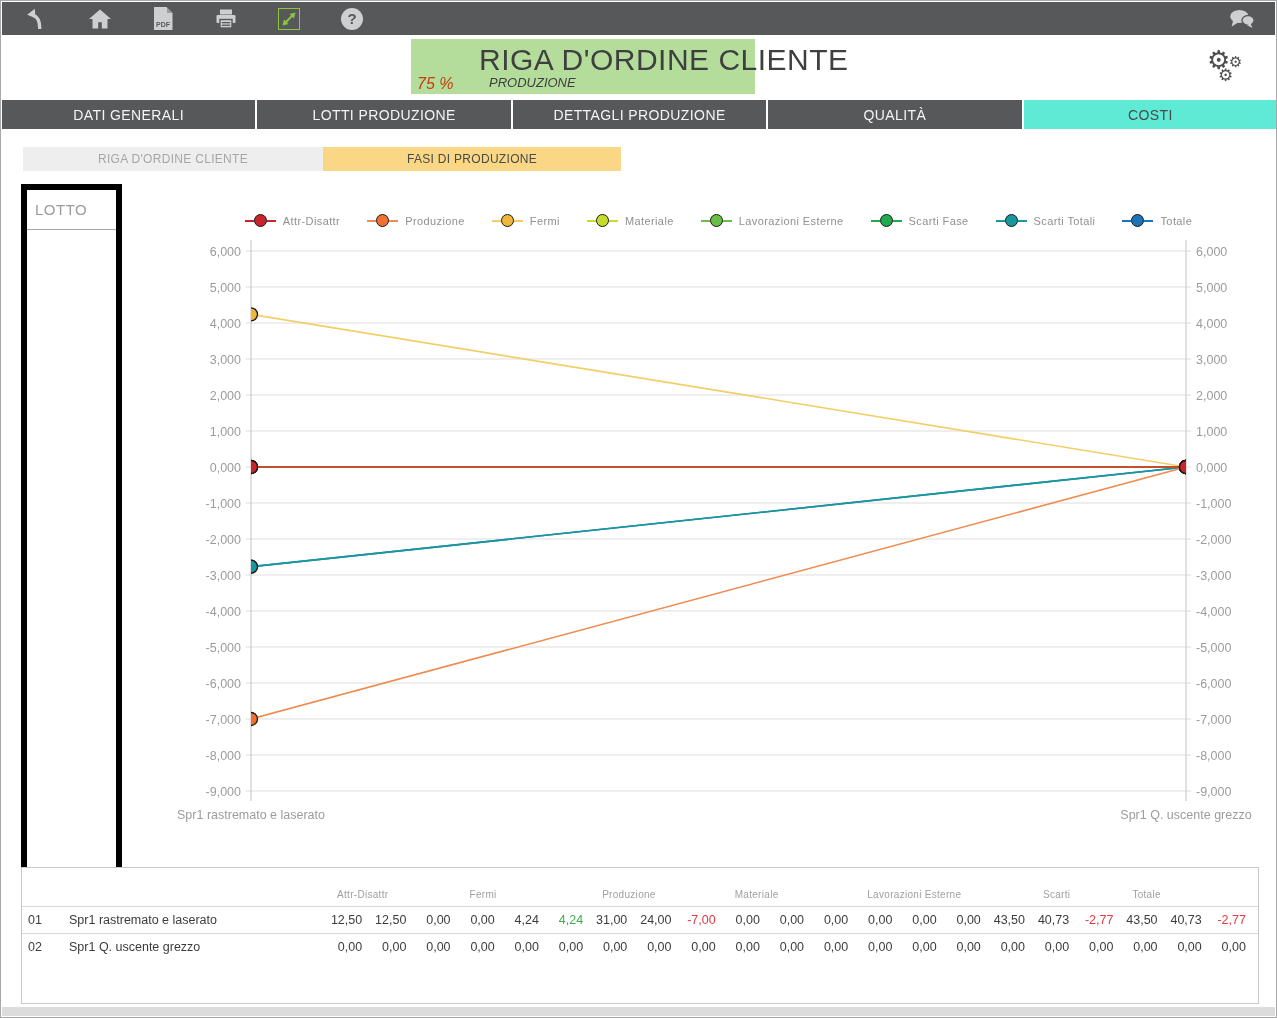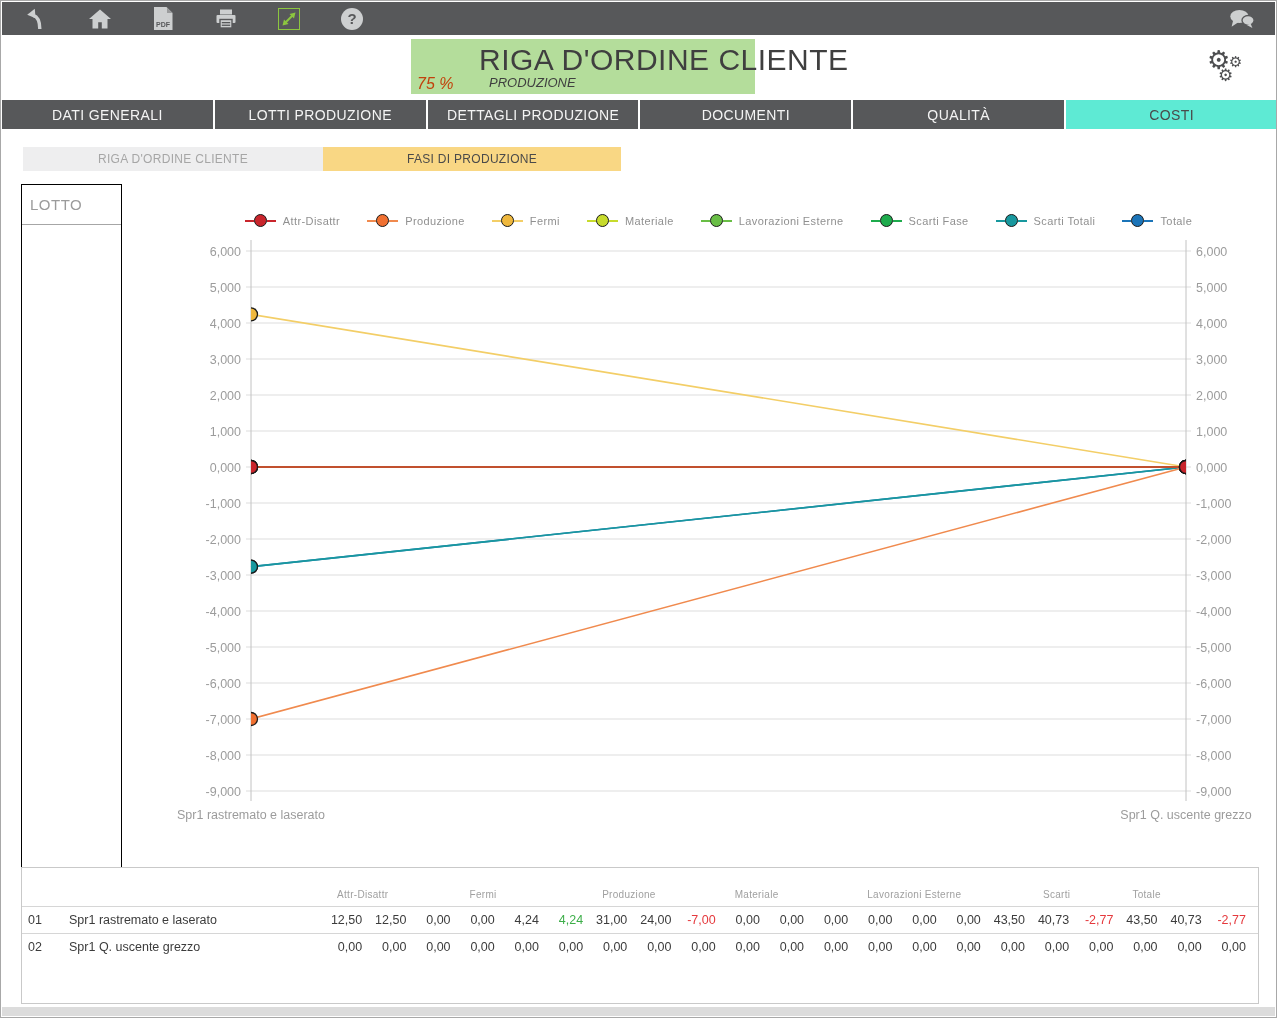--- a/index.html
+++ b/index.html
@@ -37,21 +37,21 @@
   .tab{flex:1;background:#57585A;color:#f4f4f4;font-size:14px;letter-spacing:0.4px;
     display:flex;align-items:center;justify-content:center;cursor:pointer;white-space:nowrap;}
   .tab.active{background:#5eead4;color:#4a4a4a;}
   
   .subtabs{position:absolute;left:22px;top:146px;height:24px;display:flex;}
   .subtab{width:300px;background:#EEEEEF;color:#a6a6a6;font-size:12px;letter-spacing:0.3px;
     display:flex;align-items:center;justify-content:center;cursor:pointer;}
   .subtab.active{width:298px;background:#F9D784;color:#4a4a4a;}
   
   .lotto-panel{position:absolute;left:20px;top:183px;width:101px;height:807px;
-    border:1px solid #000000;box-sizing:border-box;background:#fff;}
+    border:6px solid #000000;box-sizing:border-box;background:#fff;}
   .lotto-header{height:39px;border-bottom:1px solid #a6a6a6;color:#9b9b9b;font-size:15px;
     display:flex;align-items:center;padding-left:8px;letter-spacing:0.5px;}
   .lotto-item{height:46px;border-bottom:1px solid #c9c9c9;font-size:17px;color:#2e2e2e;
     display:flex;align-items:center;padding-left:8px;cursor:pointer;}
   
   .legend{position:absolute;left:250px;top:213px;width:935px;display:flex;justify-content:center;gap:27px;}
   .legend-item{display:flex;align-items:center;cursor:pointer;}
   .legend-item .seg{width:9px;height:2px;}
   .legend-item .dot{width:11px;height:11px;border-radius:50%;border:1.6px solid #1a1a1a;box-sizing:content-box;}
   .legend-item .lab{margin-left:7px;font-size:11px;color:#909090;letter-spacing:0.4px;white-space:nowrap;}
@@ -134,21 +134,20 @@
       <span class="g1">⚙</span>
       <span class="g2">⚙</span>
       <span class="g3">⚙</span>
     </div>
   </div>
 
   <div class="tabs" id="main-tabs">
       <div class="tab">DATI GENERALI</div>
       <div class="tab">LOTTI PRODUZIONE</div>
       <div class="tab">DETTAGLI PRODUZIONE</div>
-      <div class="tab">DOCUMENTI</div>
       <div class="tab">QUALITÀ</div>
       <div class="tab active">COSTI</div>
     </div>
 
   <div class="subtabs" id="sub-tabs">
       <div class="subtab">RIGA D'ORDINE CLIENTE</div>
       <div class="subtab active">FASI DI PRODUZIONE</div>
     </div>
 
   <div class="lotto-panel">

